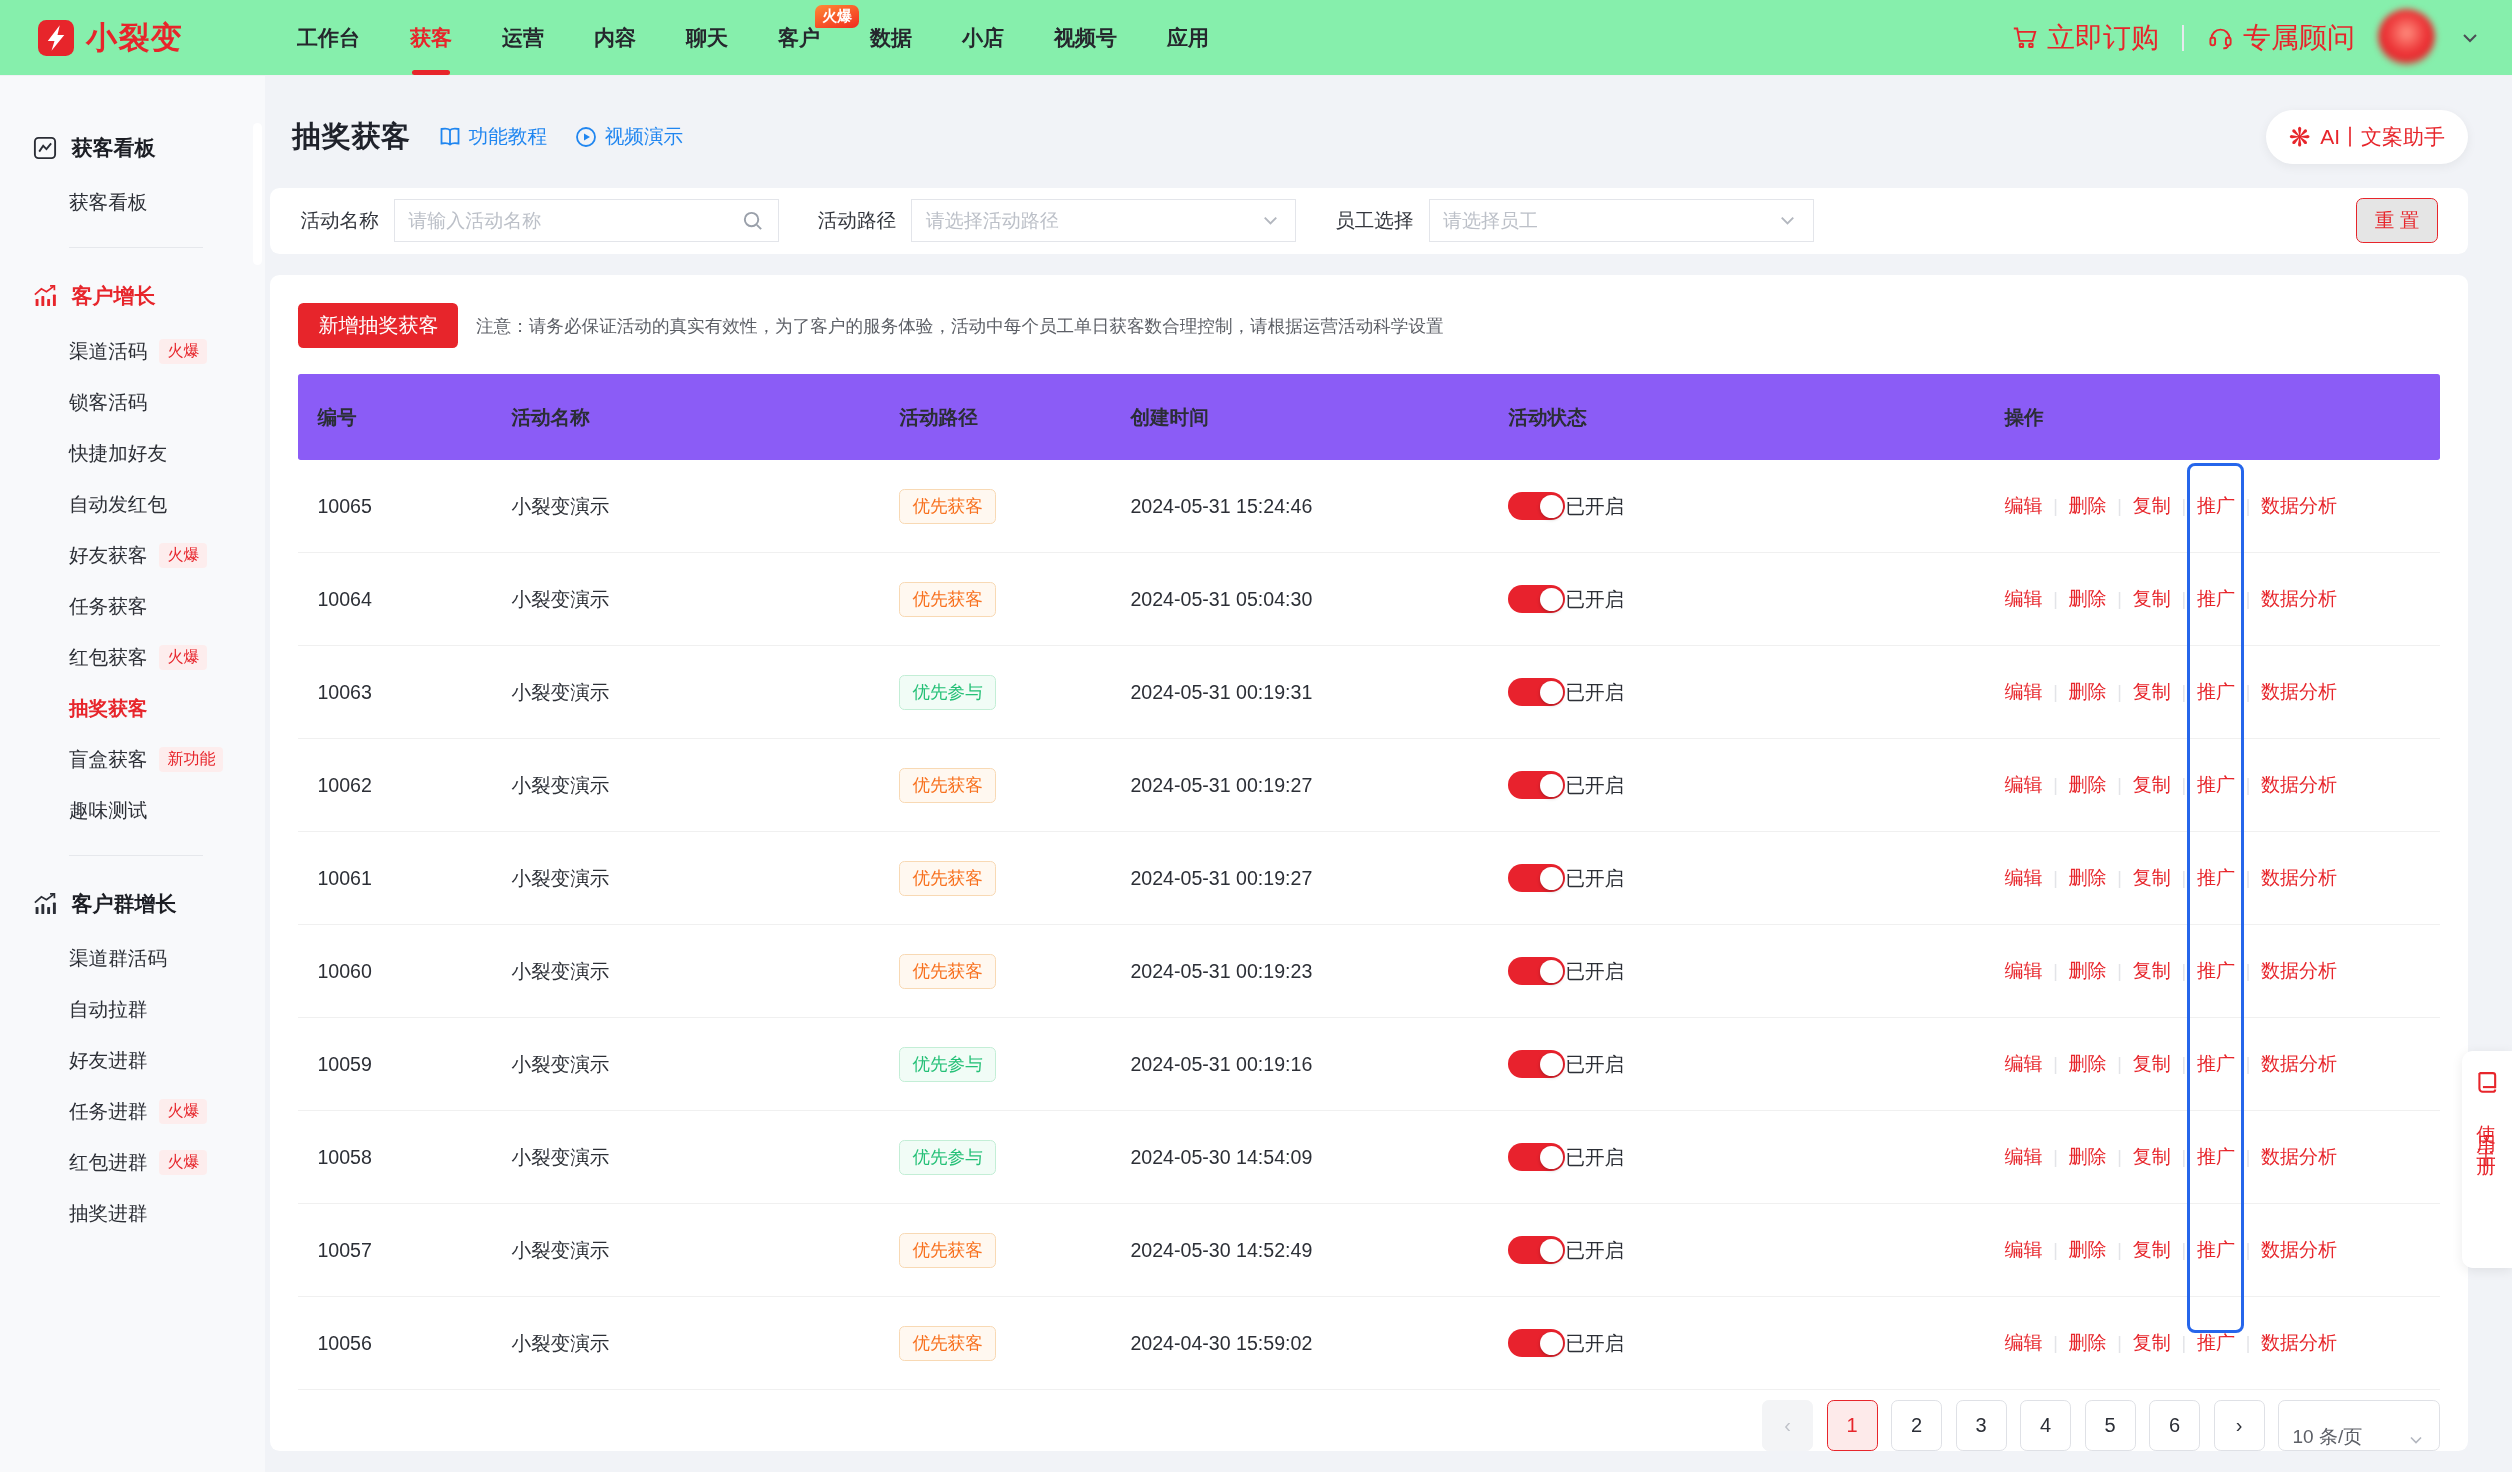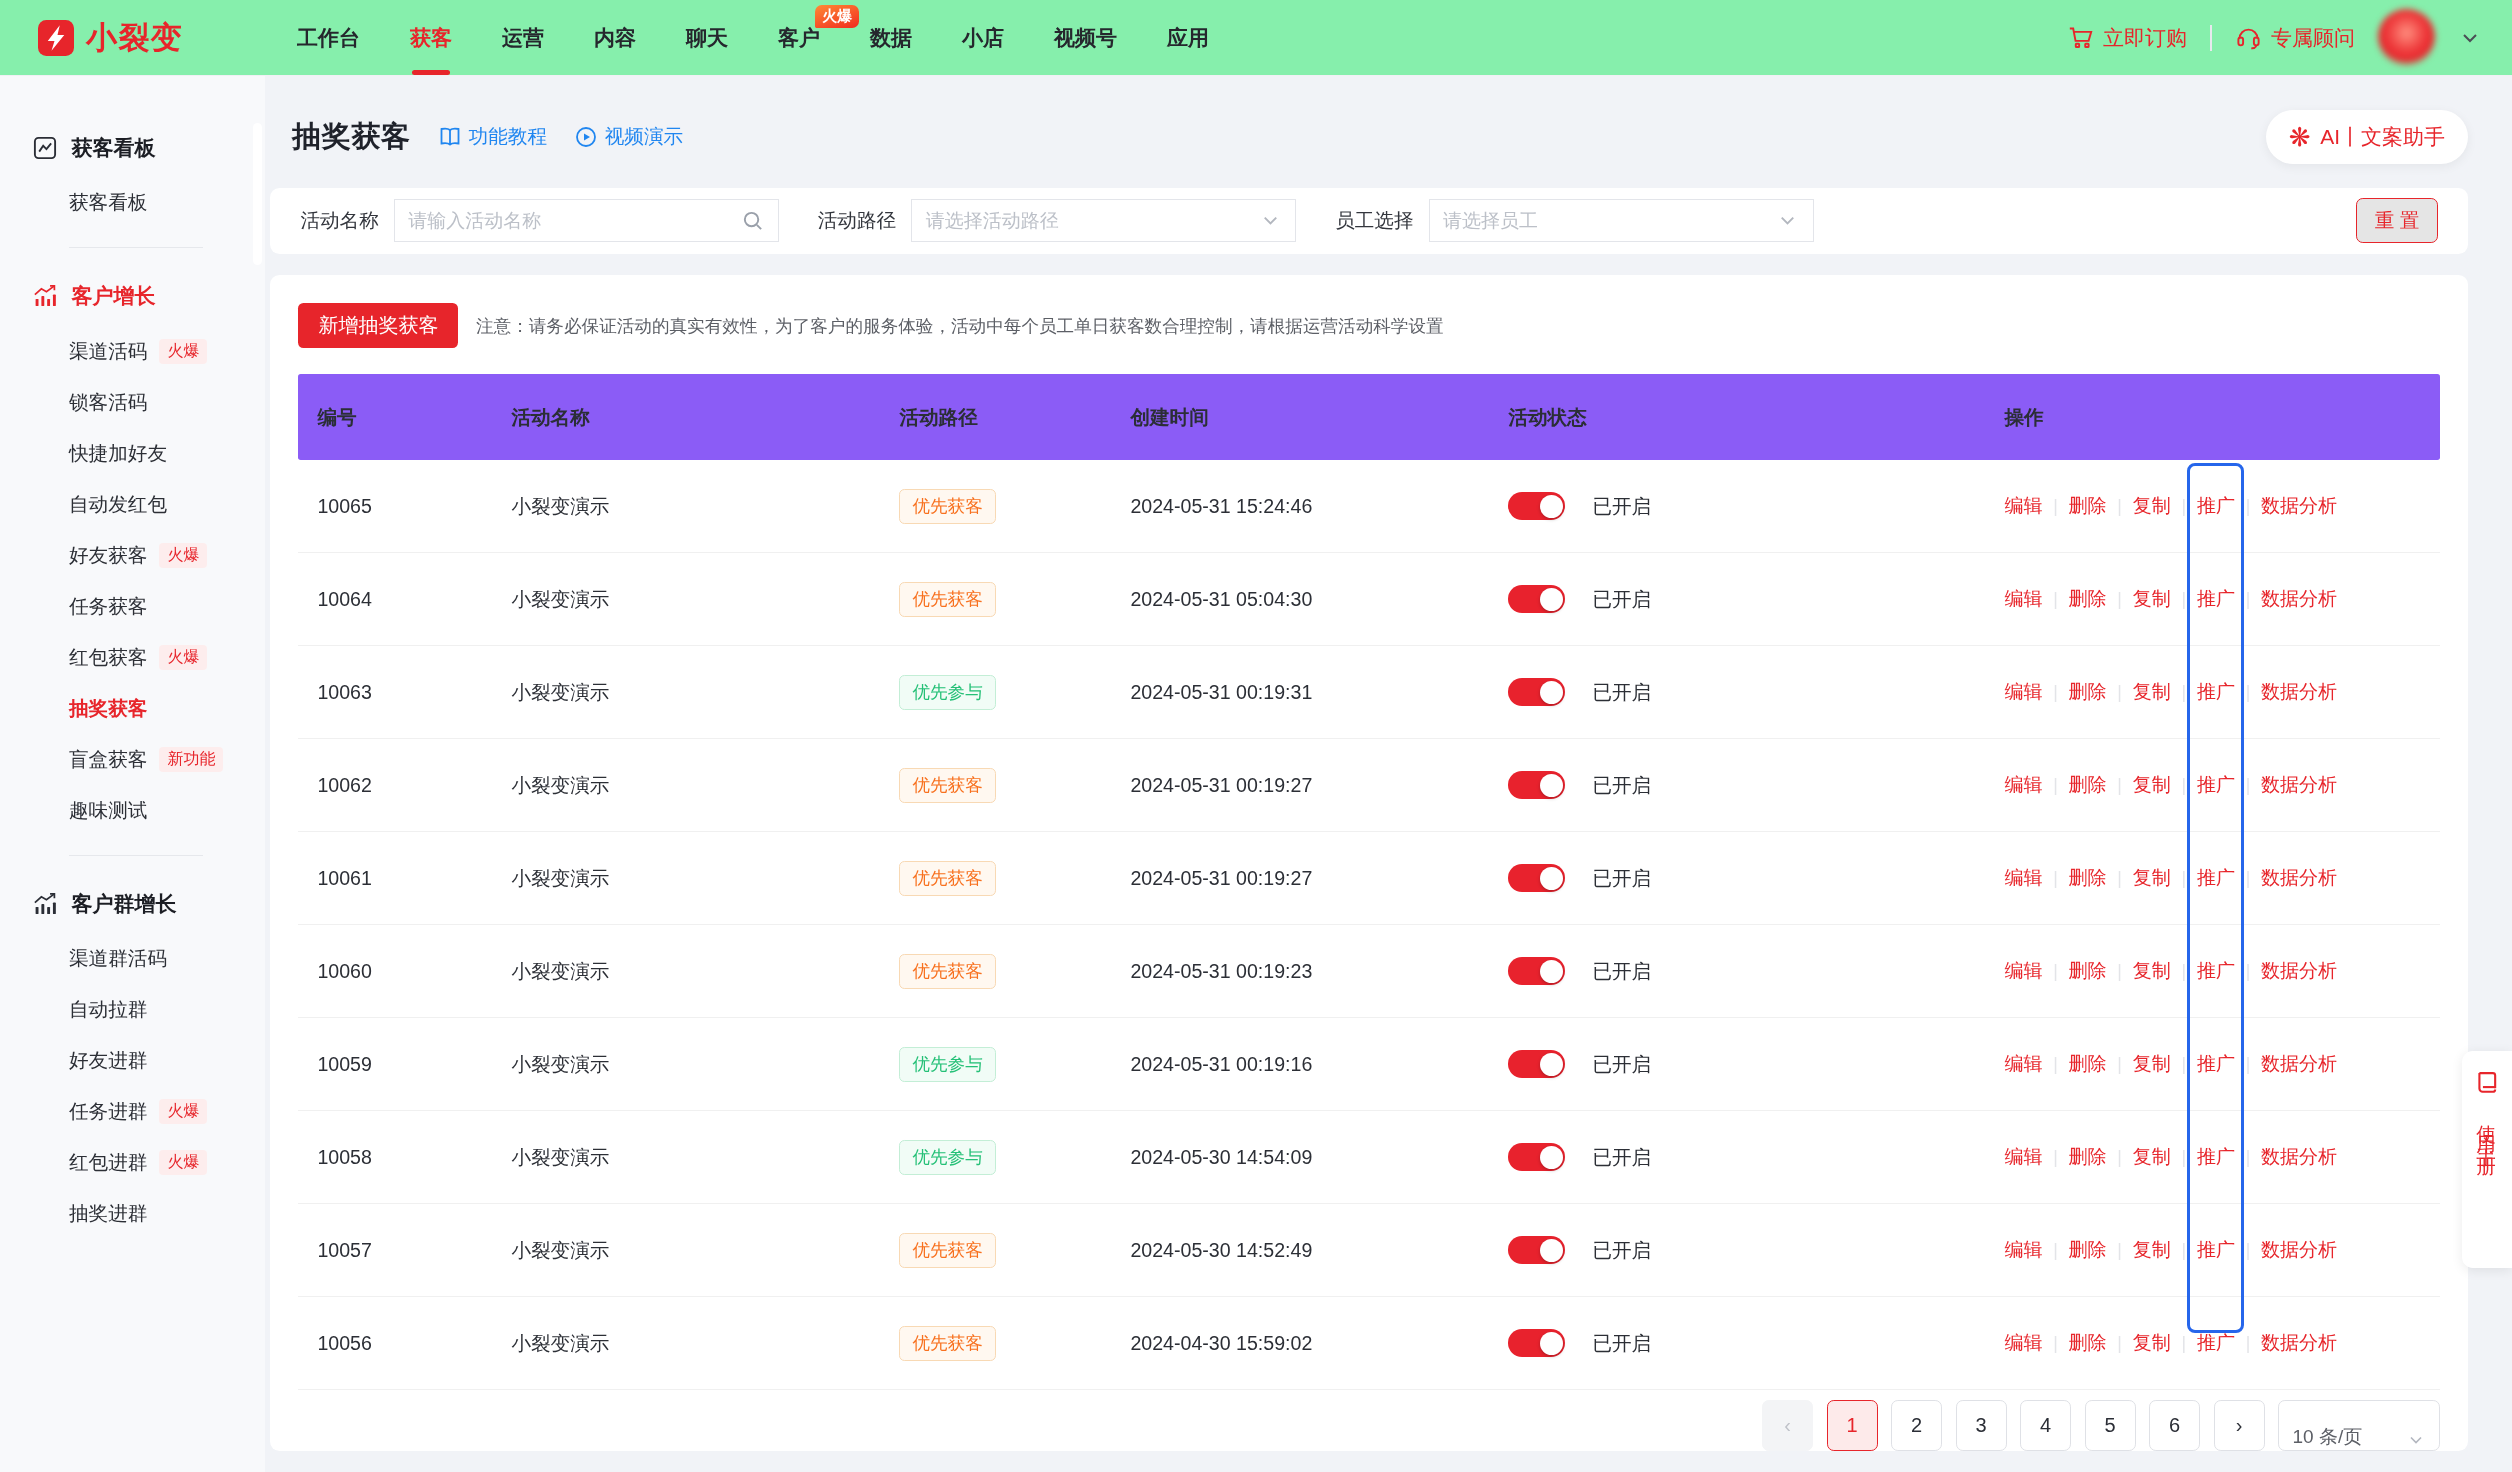--- a/index.html
+++ b/index.html
@@ -16,21 +16,21 @@
   .logo-text { color:#e7252b; font-size:31px; font-weight:bold; letter-spacing:1.4px; }
   nav { display:flex; align-items:center; gap:50px; margin-left:28px; height:100%; }
   .nav-item { position:relative; height:100%; display:flex; align-items:center; cursor:pointer; }
   .nav-item .nav-label { font-size:21px; font-weight:600; color:#25272d; }
   .nav-item.active .nav-label { color:#e7252b; }
   .nav-underline { position:absolute; bottom:0; left:50%; transform:translateX(-50%);
     width:38px; height:5.4px; border-radius:2.7px; background:#e7252b; }
   .nav-badge { position:absolute; top:5.4px; right:-39px; background:linear-gradient(160deg,#ff8a35,#f12b1f);
     color:#fff; font-size:15px; font-weight:bold; padding:2px 6.8px; border-radius:6.8px 6.8px 6.8px 1.4px; }
   .nav-right { margin-left:auto; margin-right:30px; display:flex; align-items:center; gap:23px; }
-  .nav-link { display:flex; align-items:center; gap:9.5px; color:#e7252b; font-size:21px; cursor:pointer; }
+  .nav-link { display:flex; align-items:center; gap:9.5px; color:#e7252b; font-size:28px; cursor:pointer; }
   .nav-link svg { width:27px; height:27px; }
   .v-divider { width:1.4px; height:26px; background:#e7e9ee; }
   .avatar { width:57px; height:57px; border-radius:50%;
     background:radial-gradient(circle at 50% 42%, #ff8f80 0%, #ef4040 40%, #e7252b 62%, rgba(231,37,43,0) 78%);
     filter:blur(3.4px); }
   .user-chevron { width:24px; height:24px; }
   
   aside { position:absolute; top:76px; left:0; width:265px; height:1397px;
     background:#f8f9fb; padding-top:42px; }
   .sb-thumb { position:absolute; top:47px; right:2.7px; width:9.5px; height:142px; border-radius:4.7px; background:#fff; }
@@ -76,21 +76,21 @@
   .grid { display:grid; grid-template-columns:194px 388px 231px 378px 496px auto;
     align-items:center; padding-left:19px; }
   .thead { margin:0 28px; background:#8b5cf6; height:86px; border-radius:2.7px; }
   .th { font-size:19.6px; font-weight:bold; color:#2b2e36; }
   .tbody { margin:0 28px; }
   .tr { height:93px; border-bottom:0.7px solid #f0f0f0; }
   .td { font-size:19.6px; color:#2c2f36; }
   .path-badge { display:inline-block; font-size:17.6px; padding:4.7px 12px; border-radius:5.4px; border:1.4px solid; }
   .path-badge.acquire { color:#f8711f; background:#fff8f0; border-color:#f8d9b4; }
   .path-badge.join { color:#25c077; background:#f1fcf6; border-color:#c3eed6; }
-  .status-cell { display:flex; align-items:center; gap:27px; }
+  .status-cell { display:flex; align-items:center; gap:0; }
   .toggle { width:57px; height:28px; border-radius:28px; background:#e8222d; position:relative; cursor:pointer; flex:none; }
   .toggle .knob { position:absolute; top:2.7px; right:2.7px; width:23px; height:23px; border-radius:50%;
     background:#fff; box-shadow:0 1.4px 3.4px rgba(0,0,0,.25); }
   .actions { display:flex; align-items:center; white-space:nowrap; }
   .action-link { color:#e7252b; font-size:19px; cursor:pointer; }
   .act-div { color:#e3e4e8; font-size:17.6px; margin:0 10.8px; }
   
   .pagination { display:flex; justify-content:flex-end; align-items:center; gap:13.5px; padding:9.5px 28px 0 0; }
   .pg-btn { min-width:51px; height:51px; border-radius:6.8px; border:1.4px solid #dfe1e6; background:#fff;
     display:flex; align-items:center; justify-content:center; font-size:20px; color:#2b2e36; cursor:pointer; }

